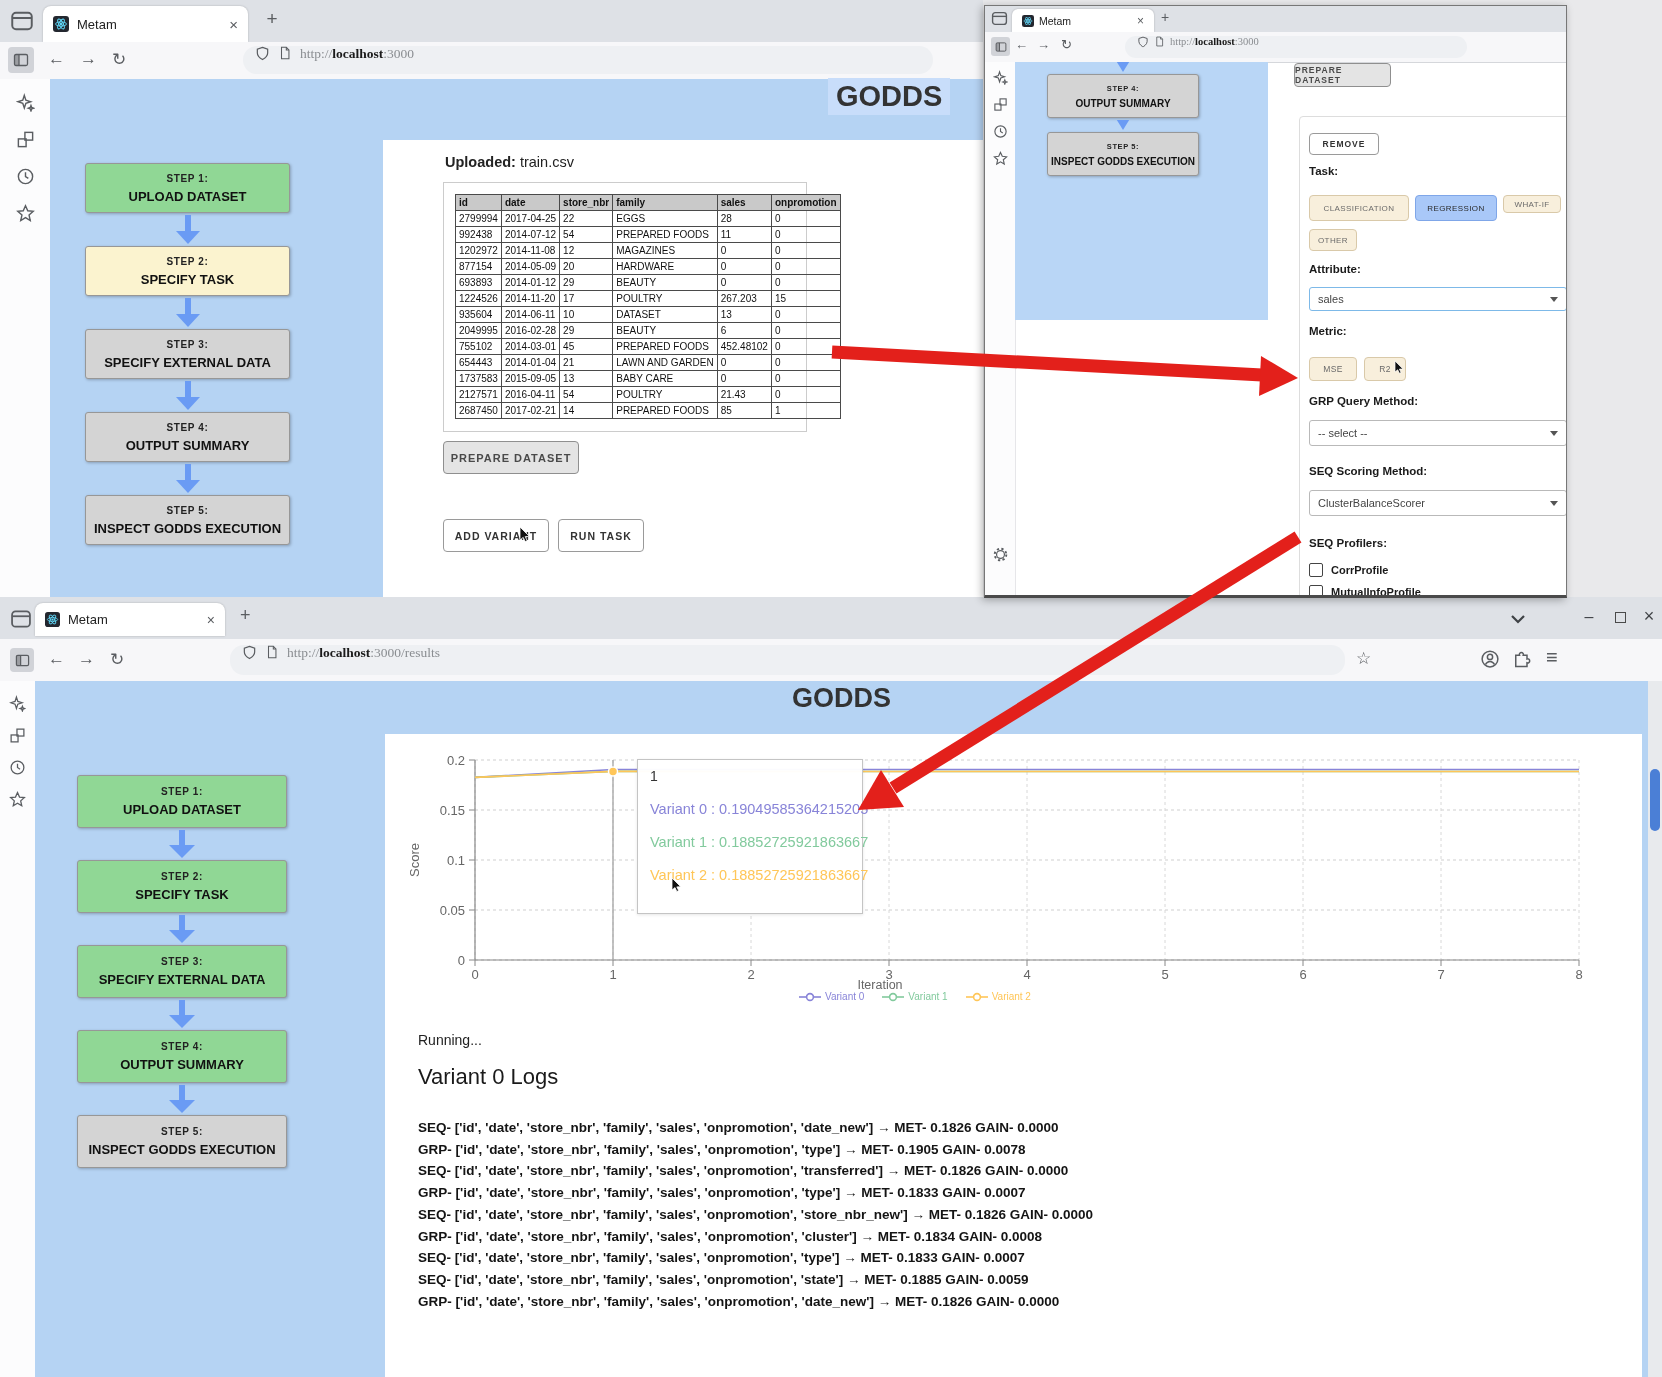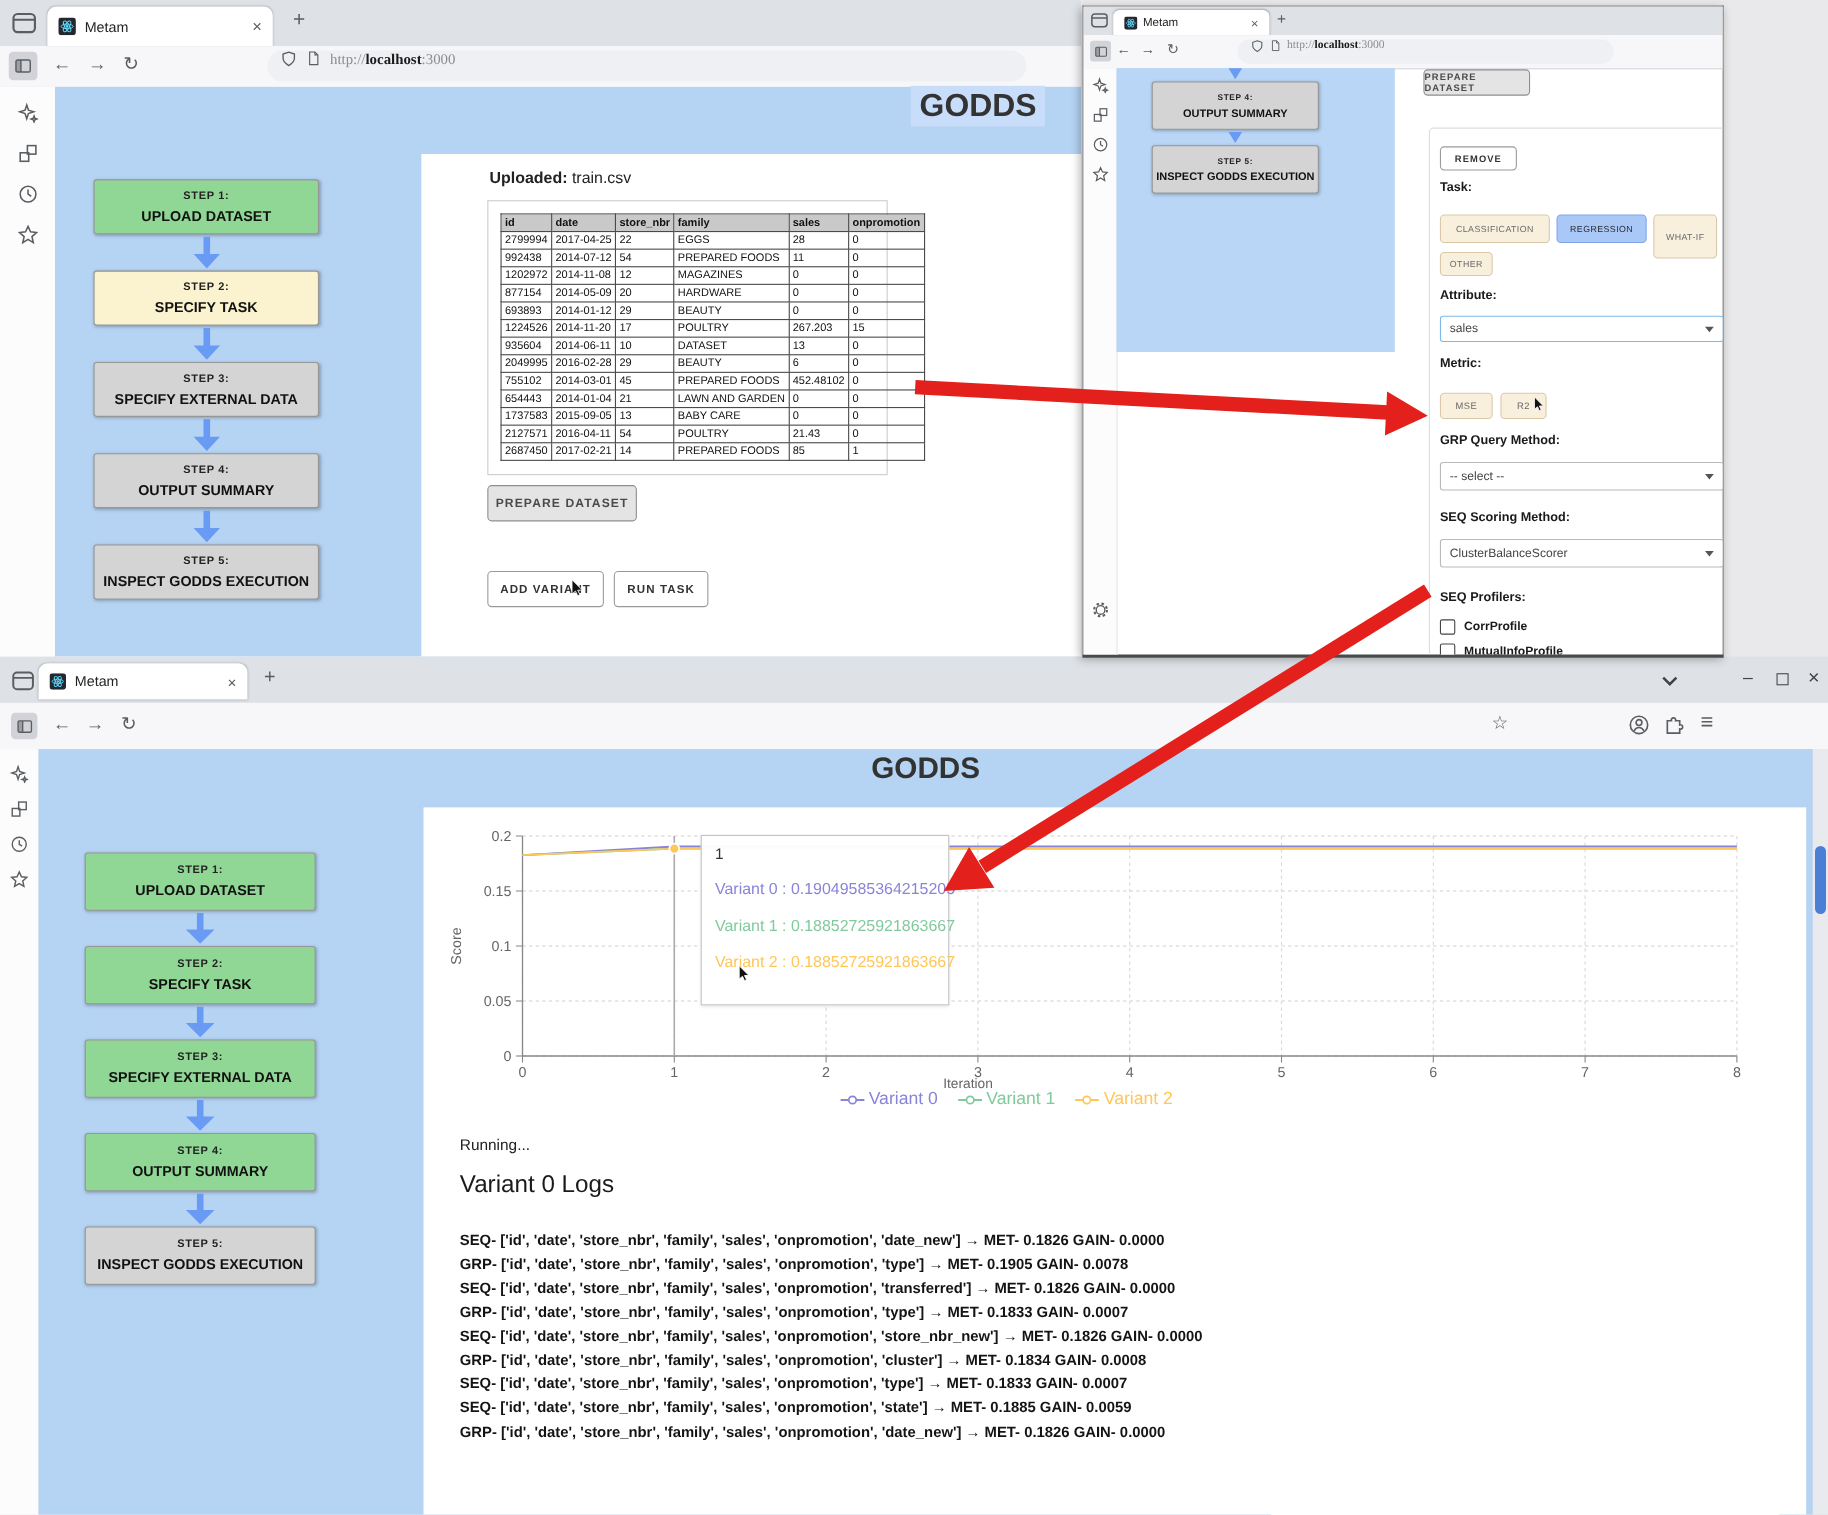--- a/index.html
+++ b/index.html
@@ -48,21 +48,21 @@
         border-top:5px solid #555;margin-left:auto;}
   .cbrow{position:absolute;display:flex;align-items:center;gap:8px;}
   .cb{width:12px;height:12px;border:1.4px solid #444;border-radius:2px;background:#fff;flex:none;}
   .cblbl{font-weight:bold;color:#1a1a1a;font-size:11px;}
   .logline{margin:0;white-space:nowrap;font-size:13.5px;font-weight:bold;color:#141414;line-height:21.7px;}
   .tooltip{position:absolute;background:rgba(255,255,255,.97);border:1px solid #c4c4c4;
         padding:8px 12px;box-sizing:border-box;box-shadow:0 1px 3px rgba(0,0,0,.1);}
   .tooltip .tlabel{color:#333;font-size:14px;}
   .tooltip .trow{font-size:14.5px;margin-top:17px;white-space:nowrap;}
   .legendrow{position:absolute;display:flex;justify-content:center;gap:18px;align-items:center;}
-  .legenditem{display:flex;align-items:center;gap:4px;font-size:16px;}
+  .legenditem{display:flex;align-items:center;gap:4px;font-size:10px;}
   .boxglyph{display:inline-block;width:9px;height:9px;border:1.5px solid #4a4a4a;}
   .ctrl{position:absolute;display:flex;align-items:center;justify-content:center;color:#3f4246;}
   svg{display:block;}
 </style>
 </head>
 <body>
 
 <div class="window" id="win-tl" style="left:0;top:0;width:983px;height:597px;z-index:1;">
   <div class="tabrow" style="top:0;height:42px;">
     <span class="abs icon-slot" style="left: 10px; top: 9px; width: 24px; height: 24px; display: inline-block;">
@@ -369,20 +369,34 @@
           <svg viewBox="0 0 16 16" width="100%" height="100%" fill="none" stroke="#5a5d61" stroke-width="1.3">
             <rect x="1.5" y="2.5" width="13" height="11" rx="1.5"></rect>
             <path d="M6 2.5 V13.5"></path>
             <rect x="1.5" y="2.5" width="4.5" height="11" fill="#5a5d61" opacity="0.45" stroke="none"></rect>
           </svg>
         </span>
     </span>
     <span class="abs glyph" style="left:48px;top:10px;font-size:17px;">←</span>
     <span class="abs glyph" style="left:78px;top:10px;font-size:17px;">→</span>
     <span class="abs glyph" style="left:110px;top:10px;font-size:17px;">↻</span>
+    <div class="field" style="left:230px;top:6px;width:1115px;height:30px;font-size:13.5px;">
+      <span class="icon-slot" style="width: 15px; height: 15px; display: inline-block;">
+          <svg viewBox="0 0 16 16" width="100%" height="100%" fill="none" stroke="#5a5d61" stroke-width="1.3">
+            <path d="M8 1.5 L13.5 3.3 V7.5 C13.5 11.4 8 14.5 8 14.5 C8 14.5 2.5 11.4 2.5 7.5 V3.3 Z"></path>
+          </svg>
+        </span>
+      <span class="icon-slot" style="width: 14px; height: 14px; display: inline-block;">
+          <svg viewBox="0 0 16 16" width="100%" height="100%" fill="none" stroke="#5a5d61" stroke-width="1.2">
+            <path d="M4 1.5 H9.5 L12.5 4.5 V14.5 H4 Z"></path>
+            <path d="M9.5 1.5 V4.5 H12.5"></path>
+          </svg>
+        </span>
+      <span><span>http://</span><span class="host">localhost</span><span>:3000/results</span></span>
+    </div>
     <span class="abs glyph" style="left:1356px;top:9px;font-size:17px;">☆</span>
     <span class="abs icon-slot" style="left: 1480px; top: 10px; width: 20px; height: 20px; display: inline-block;">
         <svg viewBox="0 0 16 16" width="100%" height="100%" fill="none" stroke="#5a5d61" stroke-width="1.2">
           <circle cx="8" cy="8" r="6.3"></circle>
           <circle cx="8" cy="6.3" r="2.1"></circle>
           <path d="M4.4 12.4 C5.2 10.7 6.5 9.9 8 9.9 C9.5 9.9 10.8 10.7 11.6 12.4"></path>
         </svg>
       </span>
     <span class="abs icon-slot" style="left: 1512px; top: 10px; width: 20px; height: 20px; display: inline-block;">
         <svg viewBox="0 0 16 16" width="100%" height="100%" fill="none" stroke="#5a5d61" stroke-width="1.2">
@@ -683,21 +697,21 @@
         </div>
       </div>
   </div>
   <div class="gbtn" style="left:309px;top:57px;width:97px;height:24px;font-size:8.5px;">PREPARE DATASET</div>
   <div class="abs" id="tr-card" style="left:314px;top:110px;width:290px;height:500px;border:1px solid #ddd;border-radius:4px;">
     <div class="wbtn" style="left:9px;top:16px;width:70px;height:22px;font-size:8.5px;">REMOVE</div>
     <div class="fldlabel" style="left:9px;top:48px;font-size:11.5px;">Task:</div>
     <div id="tr-taskbtns">
         <div class="taskbtn" style="left: 9px; top: 78px; width: 100px; height: 26px; font-size: 8px;">CLASSIFICATION</div>
         <div class="taskbtn sel" style="left: 115px; top: 78px; width: 82px; height: 26px; font-size: 8px;">REGRESSION</div>
-        <div class="taskbtn" style="left: 203px; top: 78px; width: 58px; height: 40px; font-size: 8px;">WHAT-IF</div>
+        <div class="taskbtn" style="left: 203px; top: 78px; width: 58px; height: 18px; font-size: 8px;">WHAT-IF</div>
         <div class="taskbtn" style="left: 267px; top: 78px; width: 54px; height: 26px; font-size: 8px;">HOW-TO</div>
         <div class="taskbtn" style="left: 9px; top: 112px; width: 48px; height: 22px; font-size: 8px;">OTHER</div>
       </div>
     <div class="fldlabel" style="left:9px;top:146px;font-size:11.5px;">Attribute:</div>
     <div class="selbox blue" style="left:9px;top:170px;width:258px;height:24px;font-size:11px;">
       <span>sales</span>
       <span class="caret"></span>
     </div>
     <div class="fldlabel" style="left:9px;top:208px;font-size:11.5px;">Metric:</div>
     <div class="taskbtn" style="left:9px;top:240px;width:48px;height:24px;font-size:8.5px;">MSE</div>

